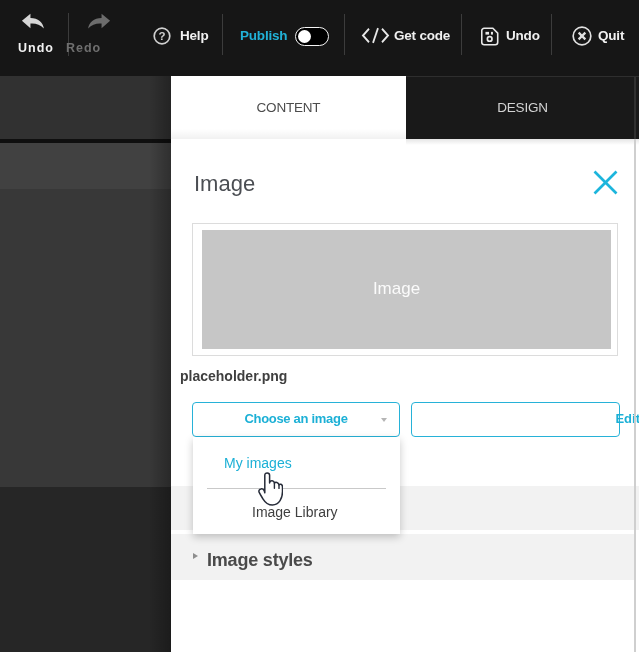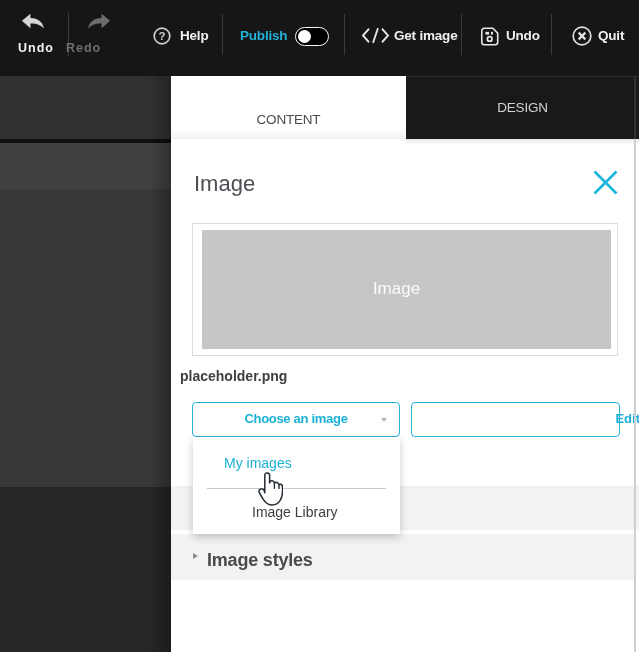--- a/index.html
+++ b/index.html
@@ -36,21 +36,21 @@
 
 <div class="abs" style="left:240px;top:28px;color:#21b2d8;font-size:13.5px;font-weight:bold;letter-spacing:-0.2px;">Publish</div>
 <div class="abs" style="left:295px;top:27px;width:34px;height:19px;border-radius:10px;background:#000;border:1.5px solid #f5f5f5;box-sizing:border-box;"></div>
 <div class="abs" style="left:298px;top:30px;width:13px;height:13px;border-radius:50%;background:#fff;"></div>
 
 <svg class="abs" style="left:361px;top:27px;" width="29" height="17" viewBox="0 0 29 15" preserveAspectRatio="none">
   <polyline points="8,1.5 2,7.5 8,13.5" fill="none" stroke="#e8e8e8" stroke-width="1.8"></polyline>
   <line x1="12" y1="14" x2="17" y2="1" stroke="#e8e8e8" stroke-width="1.8"></line>
   <polyline points="21,1.5 27,7.5 21,13.5" fill="none" stroke="#e8e8e8" stroke-width="1.8"></polyline>
 </svg>
-<div class="abs" style="left:394px;top:28px;color:#f0f0f0;font-size:13.5px;font-weight:bold;letter-spacing:-0.2px;">Get image</div>
+<div class="abs" style="left:394px;top:28px;color:#f0f0f0;font-size:13.5px;font-weight:bold;letter-spacing:-0.2px;">Get code</div>
 
 <svg class="abs" style="left:481px;top:27px;" width="18" height="19" viewBox="0 0 17 18">
   <path d="M3 1.2 H11.2 L15.8 5.8 V14.5 A2.3 2.3 0 0 1 13.5 16.8 H3 A2.3 2.3 0 0 1 0.7 14.5 V3.5 A2.3 2.3 0 0 1 3 1.2 Z" fill="none" stroke="#e8e8e8" stroke-width="1.5"></path>
   <rect x="4.2" y="4.6" width="3.4" height="2.6" fill="#e8e8e8"></rect>
   <rect x="9.4" y="4.6" width="1.9" height="2.6" fill="#e8e8e8"></rect>
   <circle cx="8.2" cy="11.3" r="2.2" fill="none" stroke="#e8e8e8" stroke-width="1.6"></circle>
 </svg>
 <div class="abs" style="left:506px;top:28px;color:#f0f0f0;font-size:13.5px;font-weight:bold;letter-spacing:-0.2px;">Undo</div>
 
 <svg class="abs" style="left:572px;top:26px;" width="20" height="20" viewBox="0 0 19 19">
@@ -63,21 +63,21 @@
 <div class="abs" style="left:0;top:76px;width:171px;height:64px;background:#313131;"></div>
 <div class="abs" style="left:0;top:139px;width:171px;height:4px;background:#0f0f0f;"></div>
 <div class="abs" style="left:0;top:143px;width:171px;height:46px;background:#414141;"></div>
 <div class="abs" style="left:0;top:189px;width:171px;height:298px;background:#383838;"></div>
 <div class="abs" style="left:0;top:487px;width:171px;height:165px;background:#262626;"></div>
 
 <div class="abs" style="left:149px;top:76px;width:22px;height:576px;background:linear-gradient(to right,rgba(0,0,0,0),rgba(0,0,0,0.28));"></div>
 
 <div class="abs" style="left:171px;top:76px;width:468px;height:63px;background:#191919;border-top:1px solid #2e2e2e;box-sizing:border-box;"></div>
 <div class="abs" style="left:171px;top:76px;width:235px;height:63px;background:#ffffff;"></div>
-<div class="abs" style="left:171px;top:76px;width:235px;height:63px;line-height:63px;text-align:center;color:#4c4c4c;font-size:13.5px;letter-spacing:-0.2px;margin-top:12px;">CONTENT</div>
+<div class="abs" style="left:171px;top:76px;width:235px;height:63px;line-height:63px;text-align:center;color:#4c4c4c;font-size:13.5px;letter-spacing:-0.2px;">CONTENT</div>
 <div class="abs" style="left:406px;top:76px;width:233px;height:51px;line-height:63px;text-align:center;color:#d2d2d2;font-size:13.5px;letter-spacing:-0.2px;">DESIGN</div>
 
 <div class="abs" style="left:171px;top:129px;width:235px;height:10px;background:linear-gradient(to bottom,rgba(0,0,0,0),rgba(0,0,0,0.055));"></div>
 
 <div class="abs" style="left:171px;top:139px;width:468px;height:513px;background:#fff;"></div>
 
 <div class="abs" style="left:406px;top:139px;width:233px;height:6px;background:linear-gradient(to bottom,rgba(0,0,0,0.10),rgba(0,0,0,0));"></div>
 
 <div class="abs" style="left:194px;top:171px;color:#4b4e53;font-size:22px;">Image</div>
 

